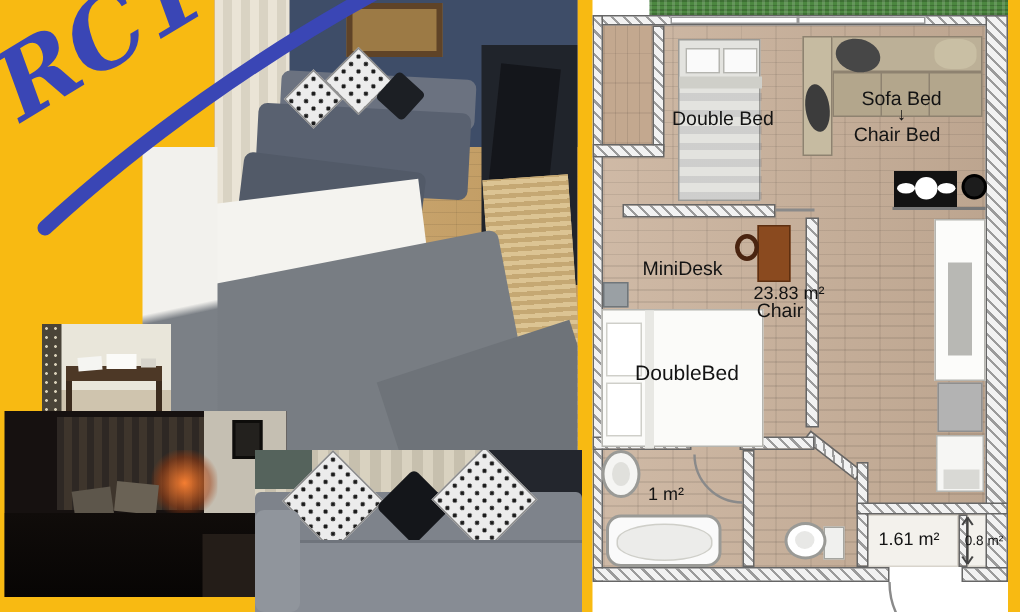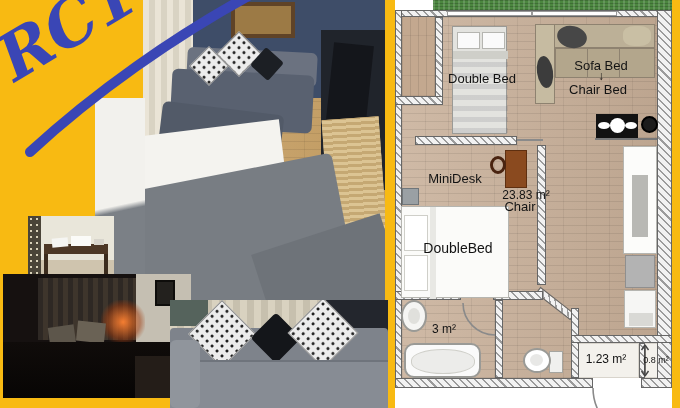--- a/index.html
+++ b/index.html
@@ -217,17 +217,17 @@
     </svg>
 
     <div class="fp-label f13" style="left:87px;top:71px;">Double Bed</div>
     <div class="fp-label f13" style="left:206px;top:58px;">Sofa Bed</div>
     <div class="fp-label f12" style="left:206px;top:69px;">↓</div>
     <div class="fp-label f13" style="left:203px;top:82px;">Chair Bed</div>
     <div class="fp-label f13" style="left:60px;top:171px;">MiniDesk</div>
     <div class="fp-label f13" style="left:125px;top:171px;margin-top:28px;">Chair</div>
     <div class="fp-label f12" style="left:131px;top:188px;">23.83 m²</div>
     <div class="fp-label f14" style="left:63px;top:240px;">DoubleBed</div>
-    <div class="fp-label f12" style="left:49px;top:322px;">3 m²</div>
-    <div class="fp-label f12" style="left:211px;top:352px;">1.23 m²</div>
+    <div class="fp-label f12" style="left:49px;top:322px;">1 m²</div>
+    <div class="fp-label f12" style="left:211px;top:352px;">1.61 m²</div>
     <div class="fp-label f9" style="left:261px;top:355px;">0.8 m²</div>
   </div>
 </div>
 
 </body></html>

